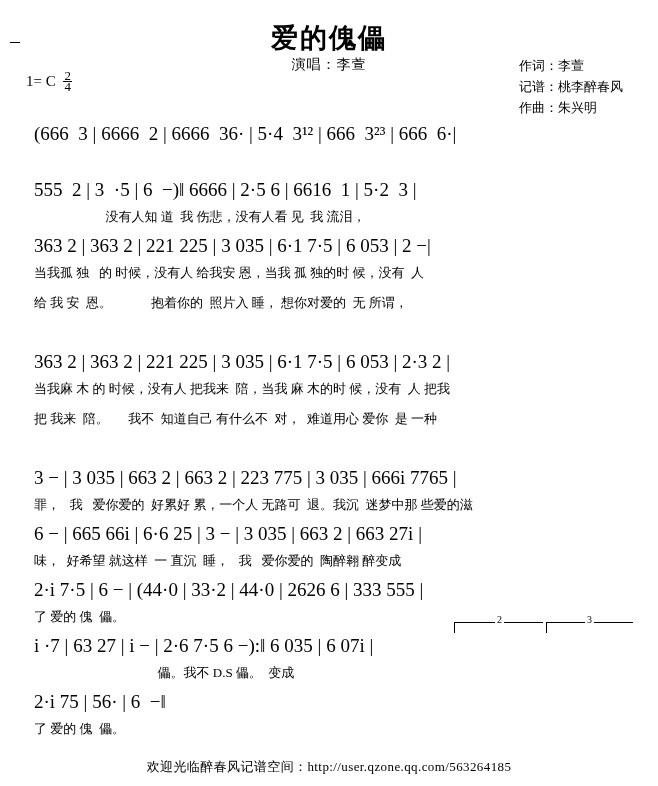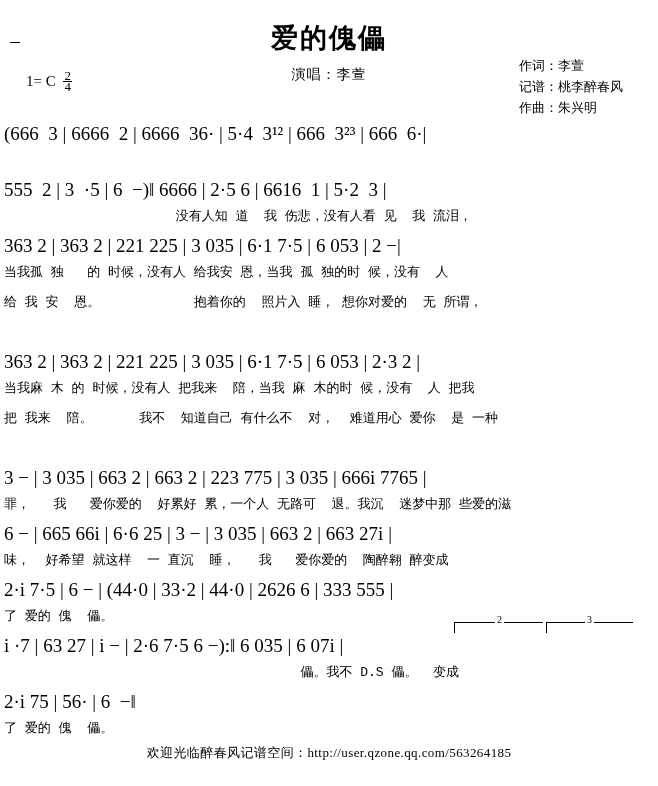--- a/index.html
+++ b/index.html
@@ -25,21 +25,20 @@
     font-family: Liberation Mono, monospace;
     font-weight: bold;
     font-size: 27px;
     letter-spacing: 2px;
     padding-top: 20px;
   }
   .singer {
     text-align: center;
     font-family: Liberation Serif, serif;
     font-size: 14px;
-    margin-top: 10px;
     letter-spacing: 1px;
   }
   .credits {
     position: absolute;
     right: 35px;
     top: 55px;
     font-family: "DejaVu Sans", sans-serif;
     font-size: 13px;
     line-height: 21px;
     text-align: left;
@@ -80,43 +79,43 @@
   }
   .staff {
     position: absolute;
     left: 0;
     top: 122px;
     width: 658px;
   }
   .line {
     position: relative;
     height: 56px;
-    padding: 0 4px;
+    padding: 0 34px;
     box-sizing: border-box;
   }
   .notes {
     font-family: "Liberation Serif", serif;
     font-size: 19px;
     white-space: pre;
     letter-spacing: 0px;
     line-height: 24px;
     height: 26px;
   }
   .lyrics {
-    font-family: Liberation Mono, monospace;
+    font-family: Liberation Serif, serif;
     font-size: 13px;
     white-space: pre;
     line-height: 18px;
     height: 20px;
     margin-top: 4px;
   }
   .footer {
     position: absolute;
     left: 0;
-    bottom: 24px;
+    bottom: 10px;
     width: 658px;
     text-align: center;
     font-family: "Liberation Serif", serif;
     font-size: 13px;
     letter-spacing: 0.4px;
   }
 </style>
 </head>
 <body>
 

